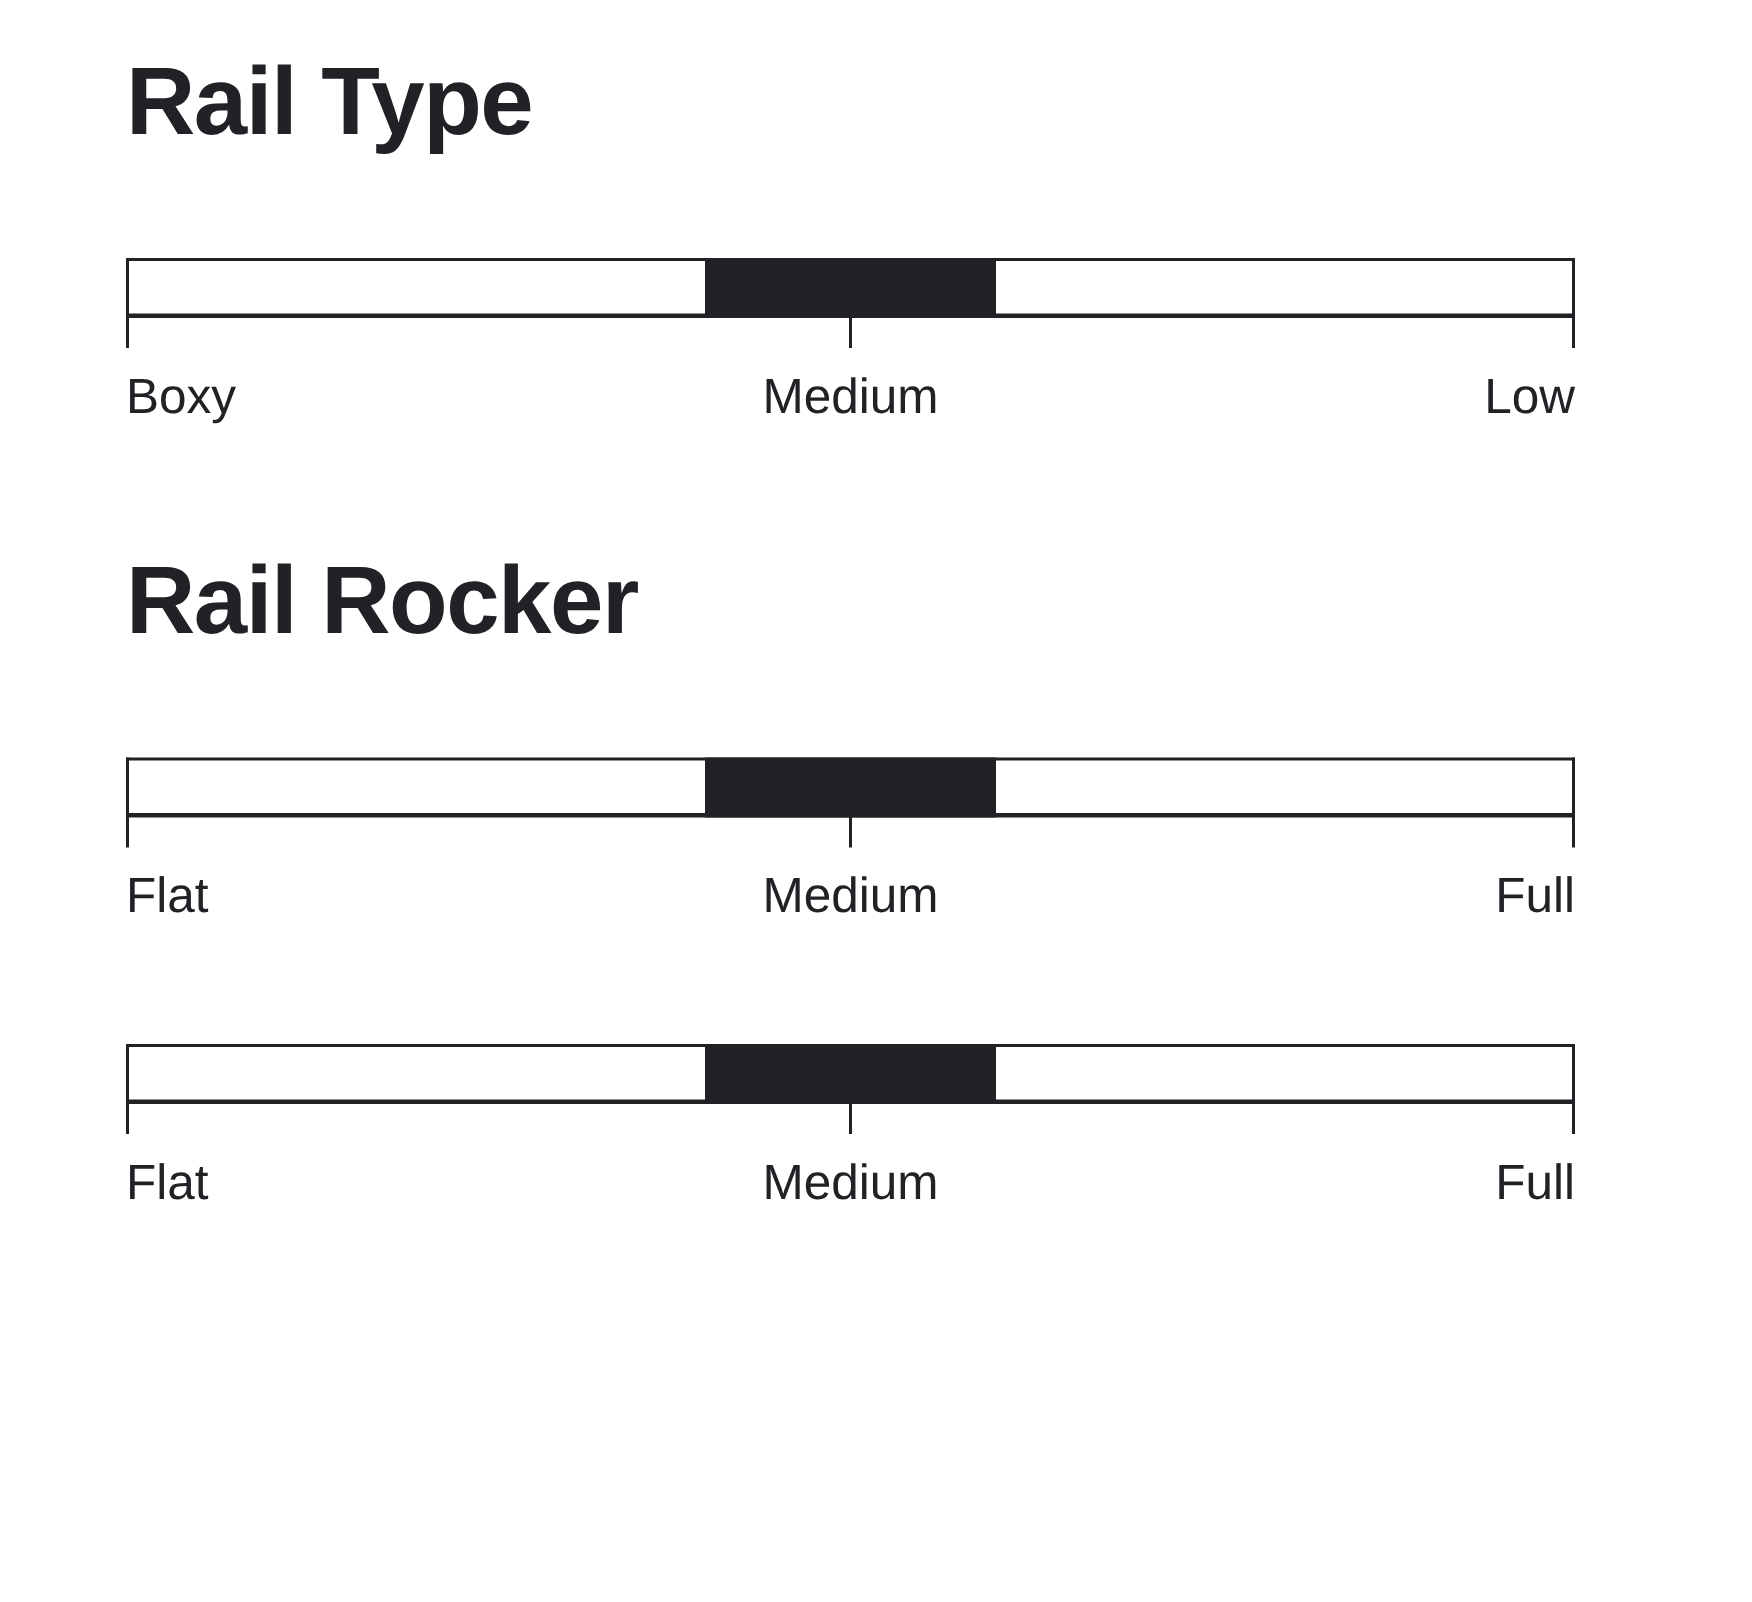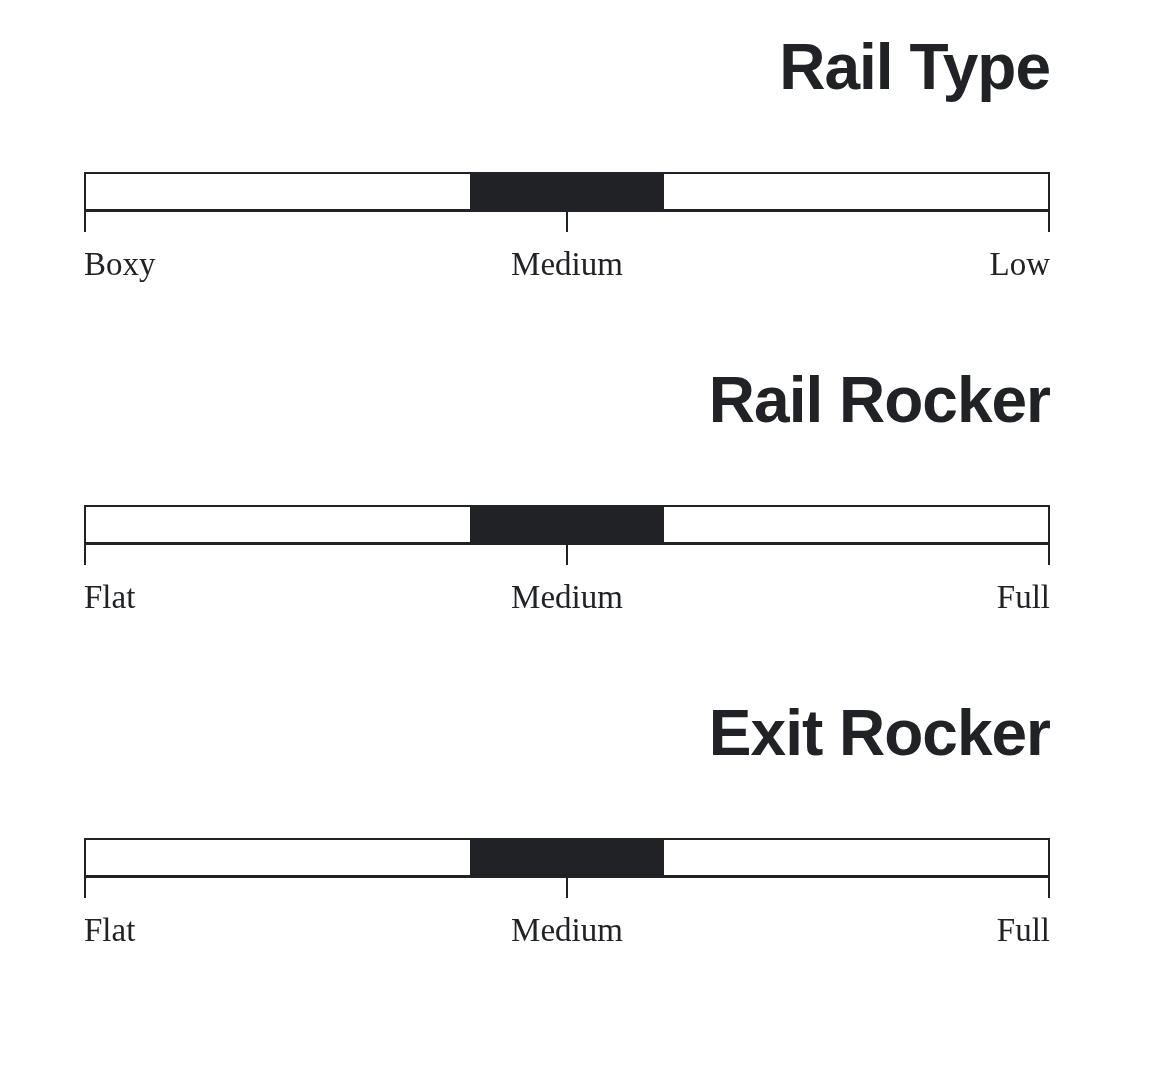--- a/index.html
+++ b/index.html
@@ -21,21 +21,21 @@
   .slider-section {
     width: 966px;
     margin-bottom: 79px;
   }
   .slider-title {
     margin: 0 0 68px 0;
     font-size: 64px;
     line-height: 74px;
     font-weight: 700;
     letter-spacing: -1px;
-    text-align: right;
+    text-align: left;
     color: #202226;
   }
   .slider {
     position: relative;
     height: 60px;
     width: 100%;
   }
   .track {
     position: absolute;
     left: 0;
@@ -62,21 +62,20 @@
   .tick-right { right: 0;  top: 0;    height: 60px; }
   .tick-mid   { left: calc(50% - 1px); top: 37px; height: 23px; }
   .labels {
     position: relative;
     margin-top: 12px;
     height: 40px;
     font-size: 33px;
     line-height: 40px;
     font-weight: 400;
     color: #202226;
-    font-family: Liberation Serif, serif;
   }
   .label-left   { position: absolute; left: 0; }
   .label-center { position: absolute; left: 50%; transform: translateX(-50%); }
   .label-right  { position: absolute; right: 0; }
 </style>
 </head>
 <body>
 
 <div class="page">
 
@@ -106,21 +105,20 @@
       <div class="tick tick-right"></div>
     </div>
     <div class="labels">
       <span class="label-left">Flat</span>
       <span class="label-center">Medium</span>
       <span class="label-right">Full</span>
     </div>
   </section>
 
   <section class="slider-section">
-    <h2 class="slider-title">Exit Rocker</h2>
     <div class="slider">
       <div class="track"></div>
       <div class="fill" style="left: 40%; width: 20%;"></div>
       <div class="tick tick-left"></div>
       <div class="tick tick-mid"></div>
       <div class="tick tick-right"></div>
     </div>
     <div class="labels">
       <span class="label-left">Flat</span>
       <span class="label-center">Medium</span>

